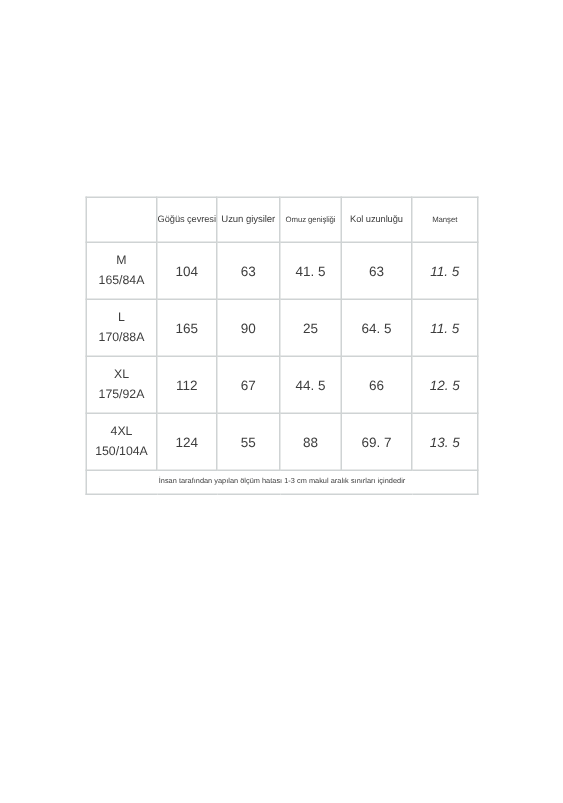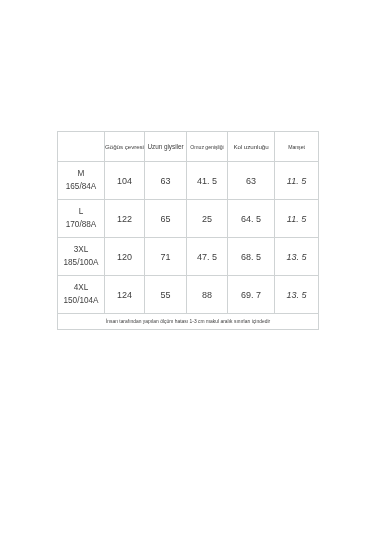--- a/index.html
+++ b/index.html
@@ -150,40 +150,40 @@
         <td class="d-shld">41. 5</td>
         <td class="d-sleeve">63</td>
         <td class="d-cuff">11. 5</td>
       </tr>
 
       <tr>
         <td class="d-size">
           <span class="sz-name">L</span>
           <span class="sz-code">170/88A</span>
         </td>
-        <td class="d-chest">122</td>
-        <td class="d-long">65</td>
+        <td class="d-chest">165</td>
+        <td class="d-long">90</td>
         <td class="d-shld">25</td>
         <td class="d-sleeve">64. 5</td>
         <td class="d-cuff">11. 5</td>
       </tr>
 
-
-
-      <tr>
-        <td class="d-size">
-          <span class="sz-name">3XL</span>
-          <span class="sz-code">185/100A</span>
-        </td>
-        <td class="d-chest">120</td>
-        <td class="d-long">71</td>
-        <td class="d-shld">47. 5</td>
-        <td class="d-sleeve">68. 5</td>
-        <td class="d-cuff">13. 5</td>
-      </tr>
+      <tr>
+        <td class="d-size">
+          <span class="sz-name">XL</span>
+          <span class="sz-code">175/92A</span>
+        </td>
+        <td class="d-chest">112</td>
+        <td class="d-long">67</td>
+        <td class="d-shld">44. 5</td>
+        <td class="d-sleeve">66</td>
+        <td class="d-cuff">12. 5</td>
+      </tr>
+
+
 
       <tr>
         <td class="d-size">
           <span class="sz-name">4XL</span>
           <span class="sz-code">150/104A</span>
         </td>
         <td class="d-chest">124</td>
         <td class="d-long">55</td>
         <td class="d-shld">88</td>
         <td class="d-sleeve">69. 7</td>

